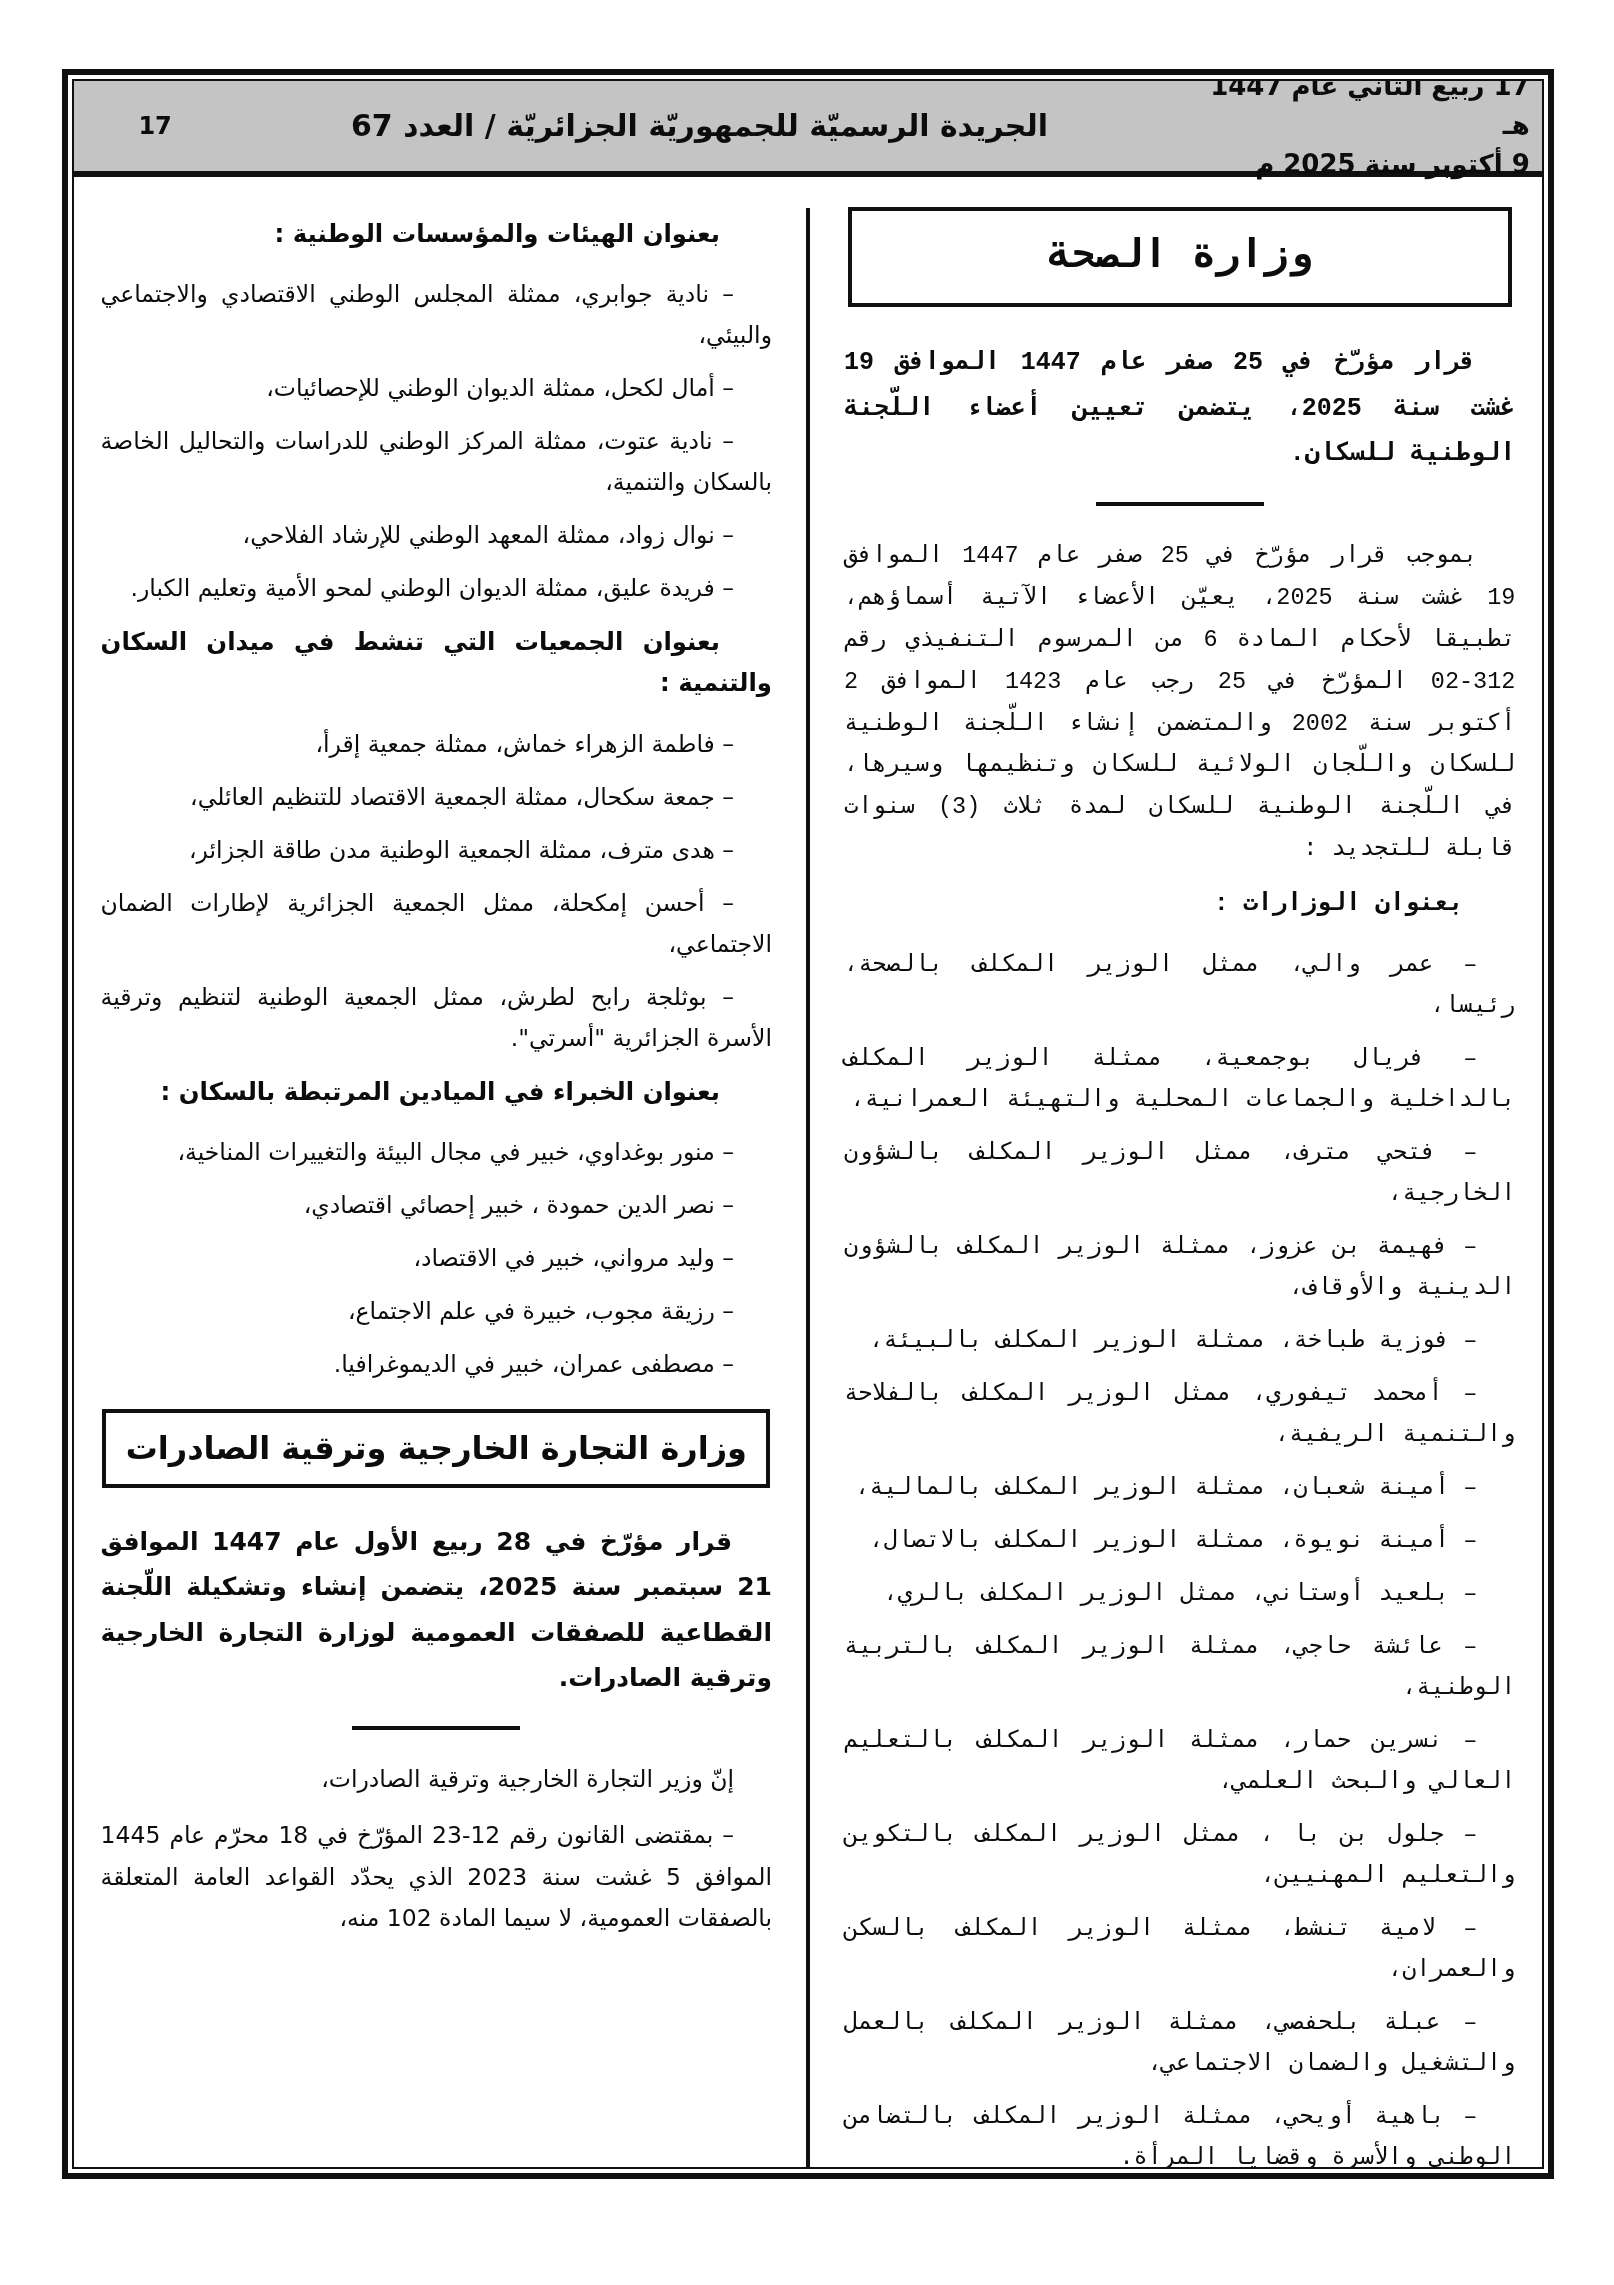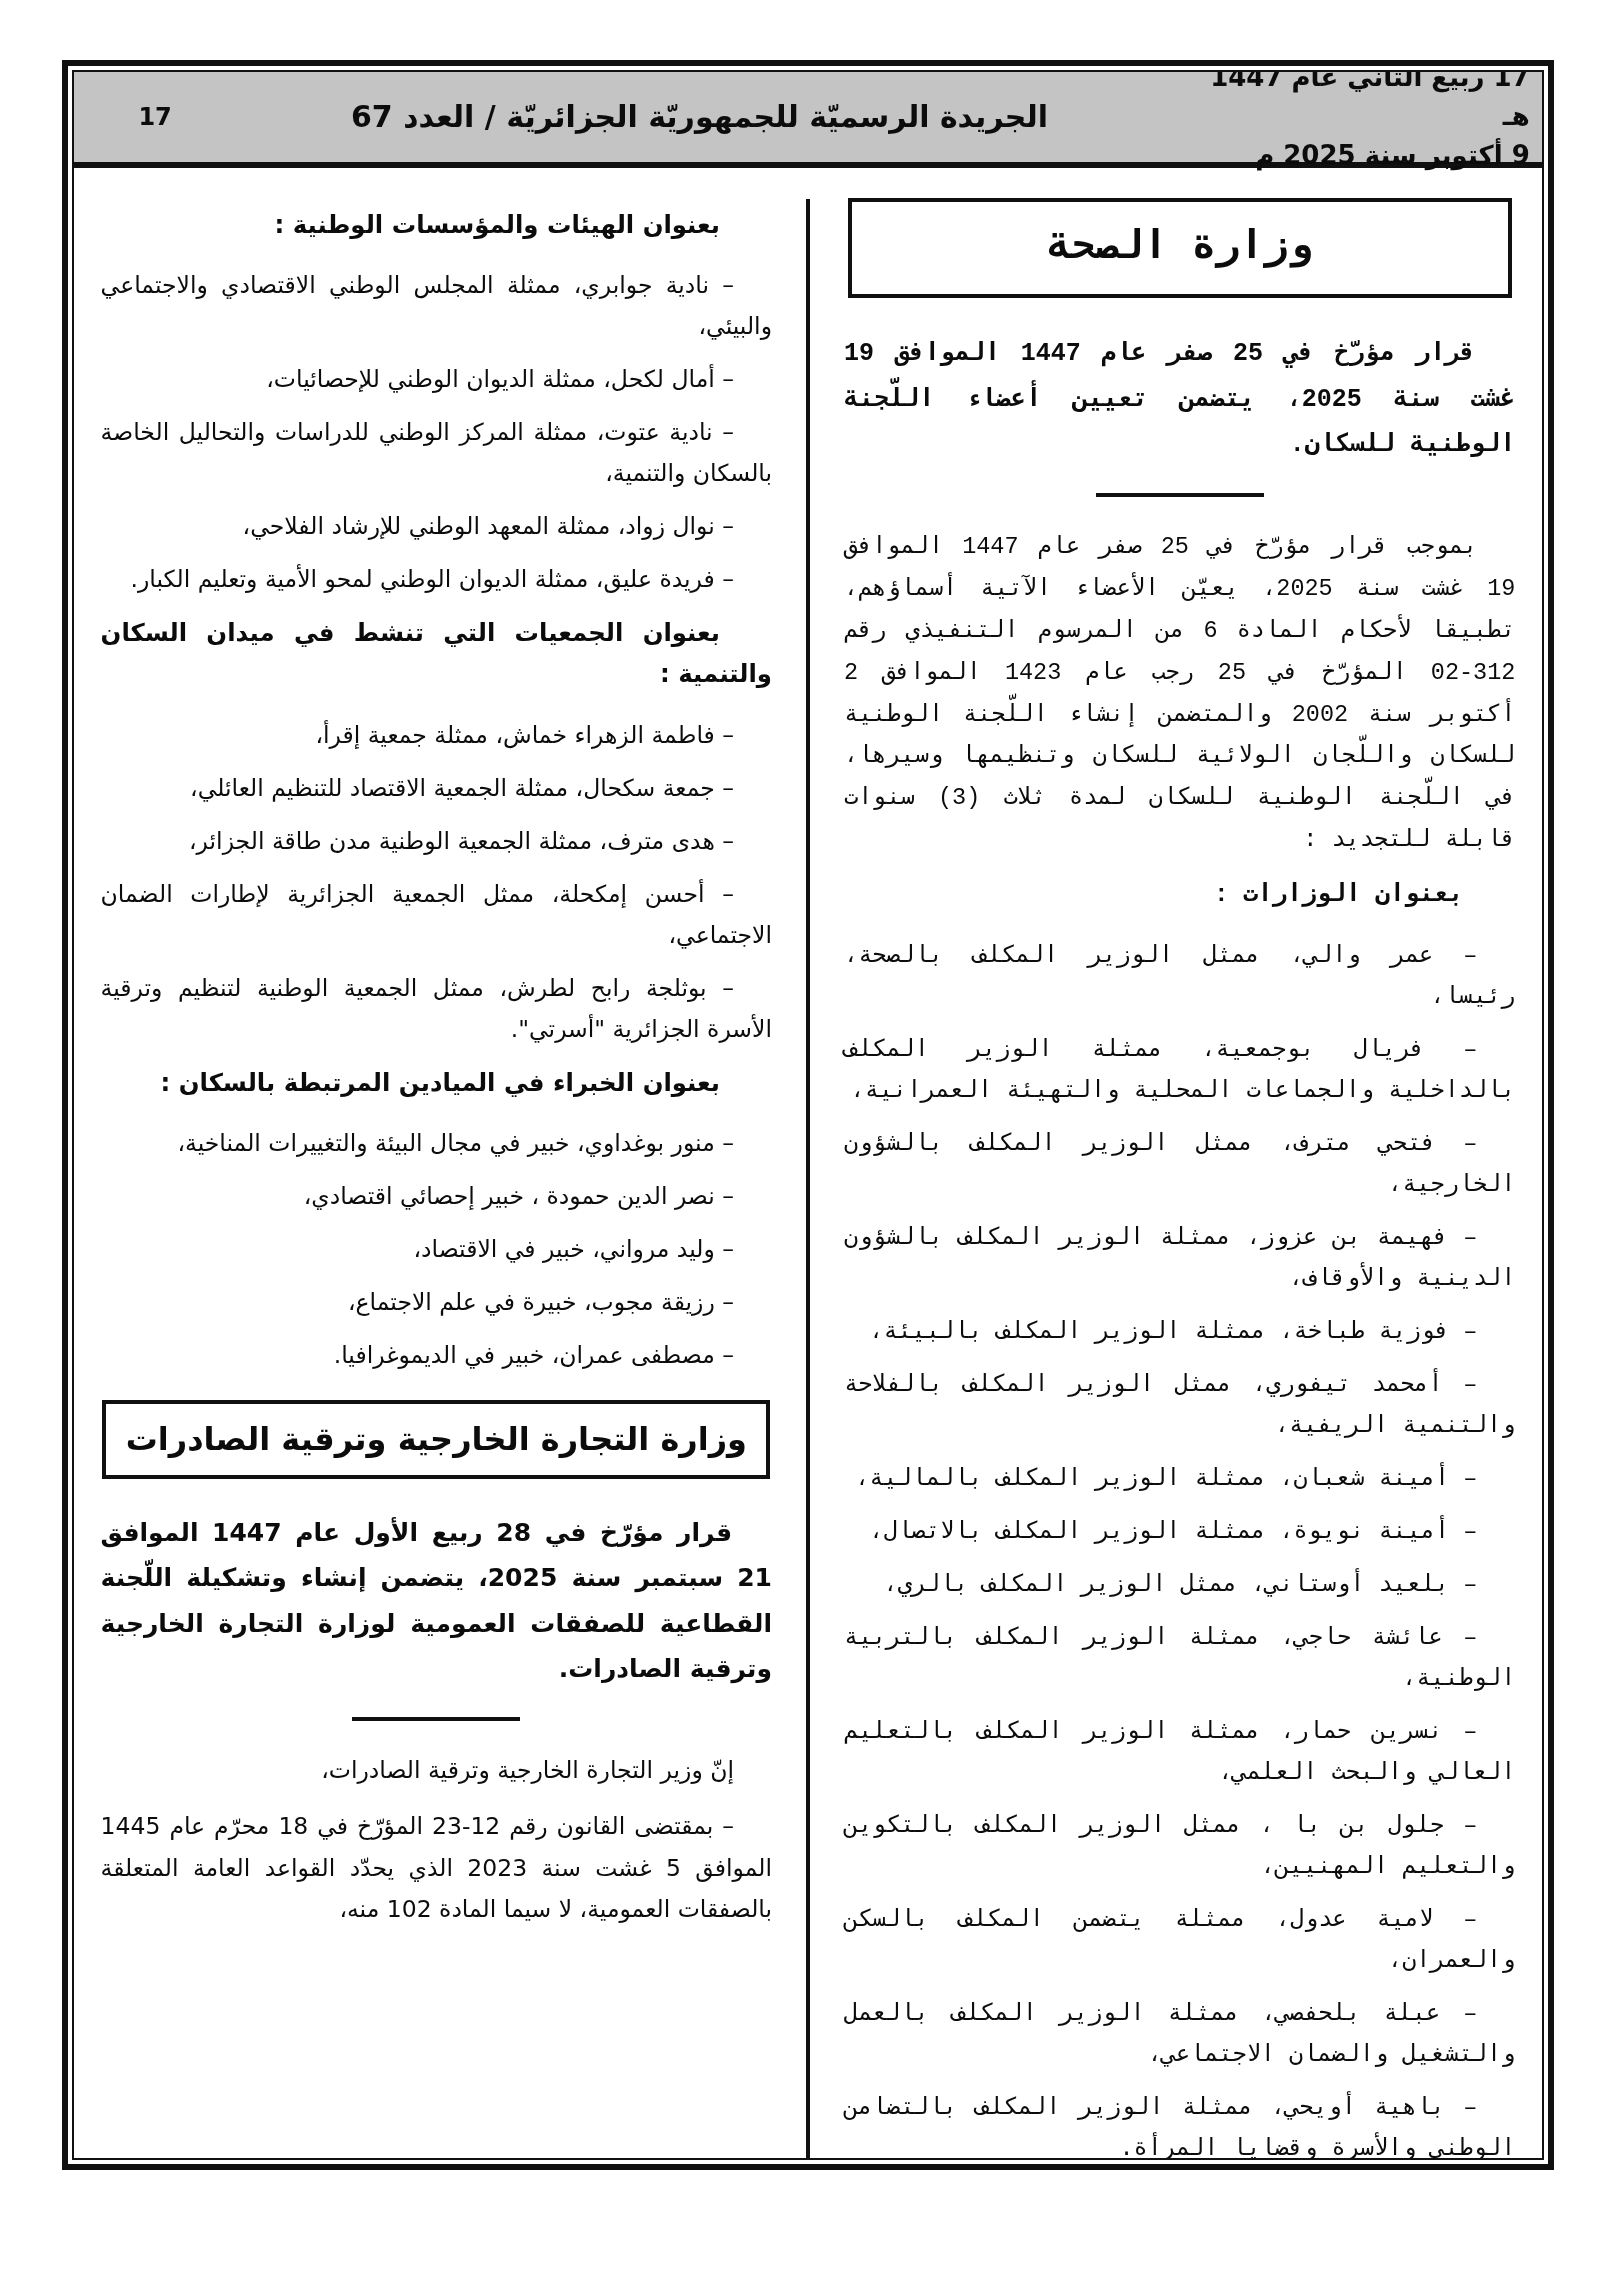--- a/index.html
+++ b/index.html
@@ -3,21 +3,21 @@
 <meta charset="utf-8">
 <style>
   html,body { margin:0; padding:0; }
   body {
     width:1615px; height:2285px;
     background:#ffffff; color:#0c0c0c;
     font-family:"DejaVu Sans", sans-serif;
     position:relative; overflow:hidden;
   }
   .frame {
-    position:absolute; left:62px; top:60px;
+    position:absolute; left:62px; top:69px;
     width:1492px; height:2110px;
     border:6.3px solid #101010; box-sizing:border-box;
   }
   .frame-inner {
     position:absolute; inset:3.6px;
     border:2.7px solid #101010;
     display:flex; flex-direction:column; overflow:hidden;
   }
   .masthead {
     height:90px; flex:0 0 90px;
@@ -98,21 +98,21 @@
         <p class="item">– فتحي مترف، ممثل الوزير المكلف بالشؤون الخارجية،</p>
         <p class="item">– فهيمة بن عزوز، ممثلة الوزير المكلف بالشؤون الدينية والأوقاف،</p>
         <p class="item">– فوزية طباخة، ممثلة الوزير المكلف بالبيئة،</p>
         <p class="item">– أمحمد تيفوري، ممثل الوزير المكلف بالفلاحة والتنمية الريفية،</p>
         <p class="item">– أمينة شعبان، ممثلة الوزير المكلف بالمالية،</p>
         <p class="item">– أمينة نويوة، ممثلة الوزير المكلف بالاتصال،</p>
         <p class="item">– بلعيد أوستاني، ممثل الوزير المكلف بالري،</p>
         <p class="item">– عائشة حاجي، ممثلة الوزير المكلف بالتربية الوطنية،</p>
         <p class="item">– نسرين حمار، ممثلة الوزير المكلف بالتعليم العالي والبحث العلمي،</p>
         <p class="item">– جلول بن با ، ممثل الوزير المكلف بالتكوين والتعليم المهنيين،</p>
-        <p class="item">– لامية عدول، ممثلة يتضمن المكلف بالسكن والعمران،</p>
+        <p class="item">– لامية تنشط، ممثلة الوزير المكلف بالسكن والعمران،</p>
         <p class="item">– عبلة بلحفصي، ممثلة الوزير المكلف بالعمل والتشغيل والضمان الاجتماعي،</p>
         <p class="item">– باهية أويحي، ممثلة الوزير المكلف بالتضامن الوطني والأسرة وقضايا المرأة.</p>
       </section>
 
       <section class="col col-left">
         <p class="subheading">بعنوان الهيئات والمؤسسات الوطنية :</p>
         <p class="item">– نادية جوابري، ممثلة المجلس الوطني الاقتصادي والاجتماعي والبيئي،</p>
         <p class="item">– أمال لكحل، ممثلة الديوان الوطني للإحصائيات،</p>
         <p class="item">– نادية عتوت، ممثلة المركز الوطني للدراسات والتحاليل الخاصة بالسكان والتنمية،</p>
         <p class="item">– نوال زواد، ممثلة المعهد الوطني للإرشاد الفلاحي،</p>

